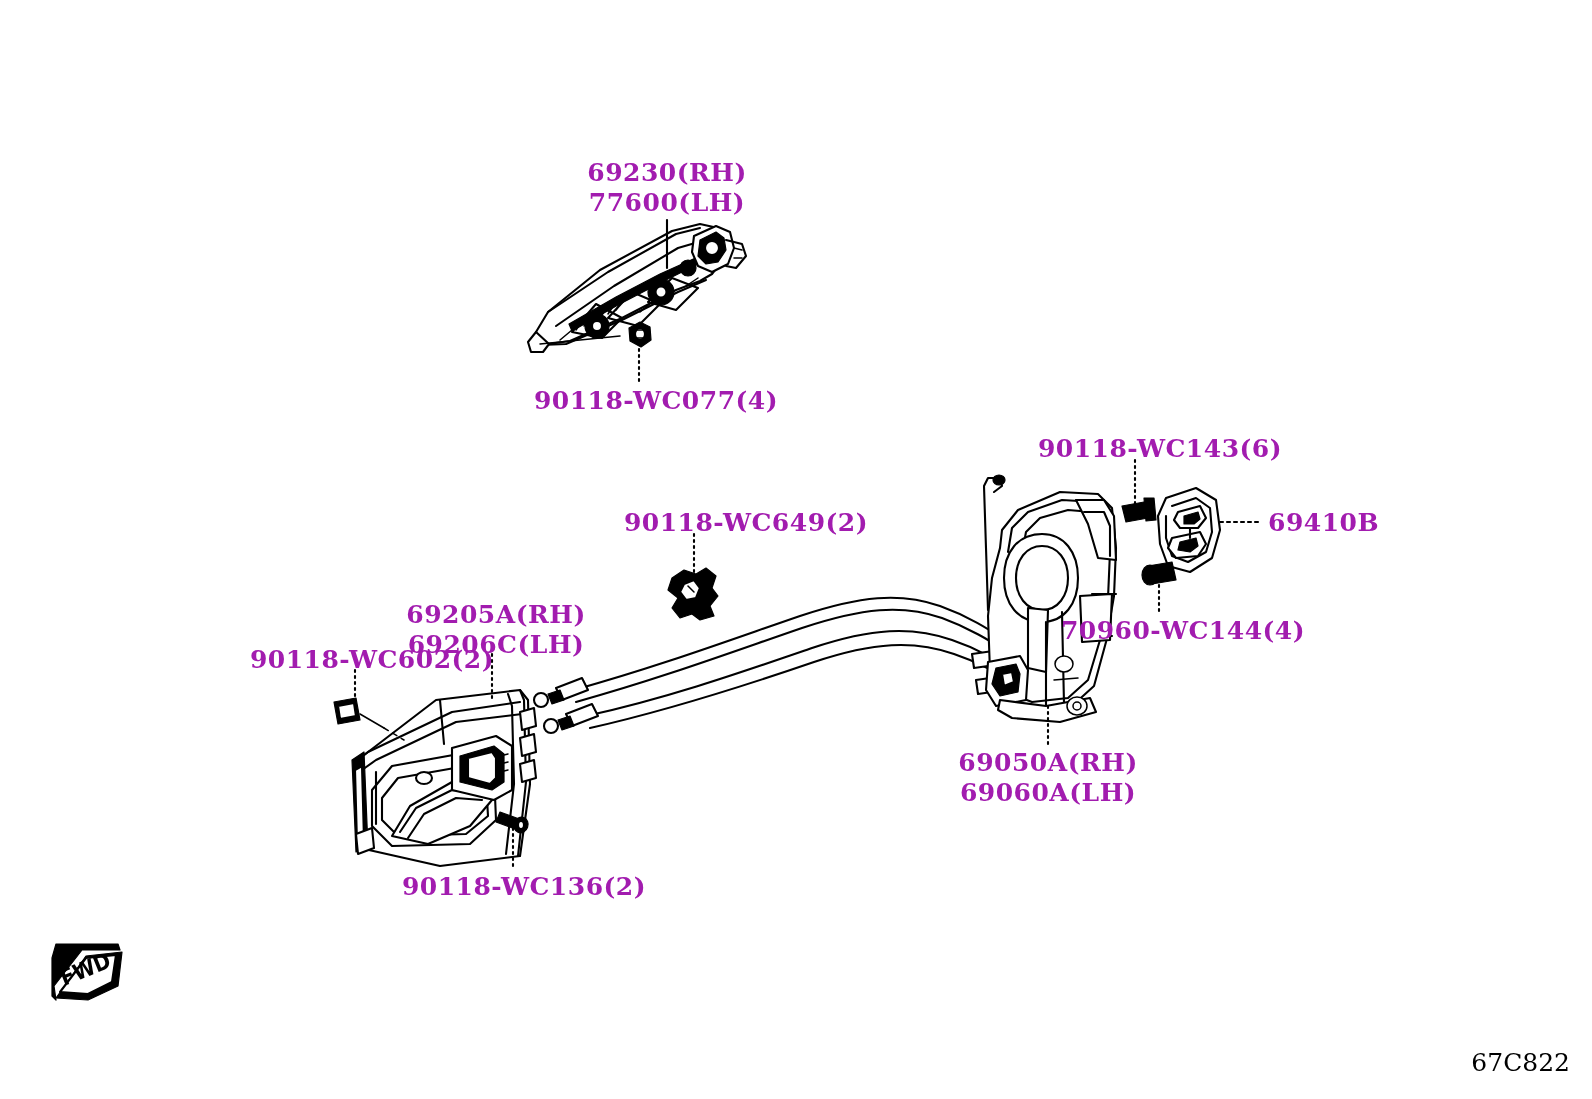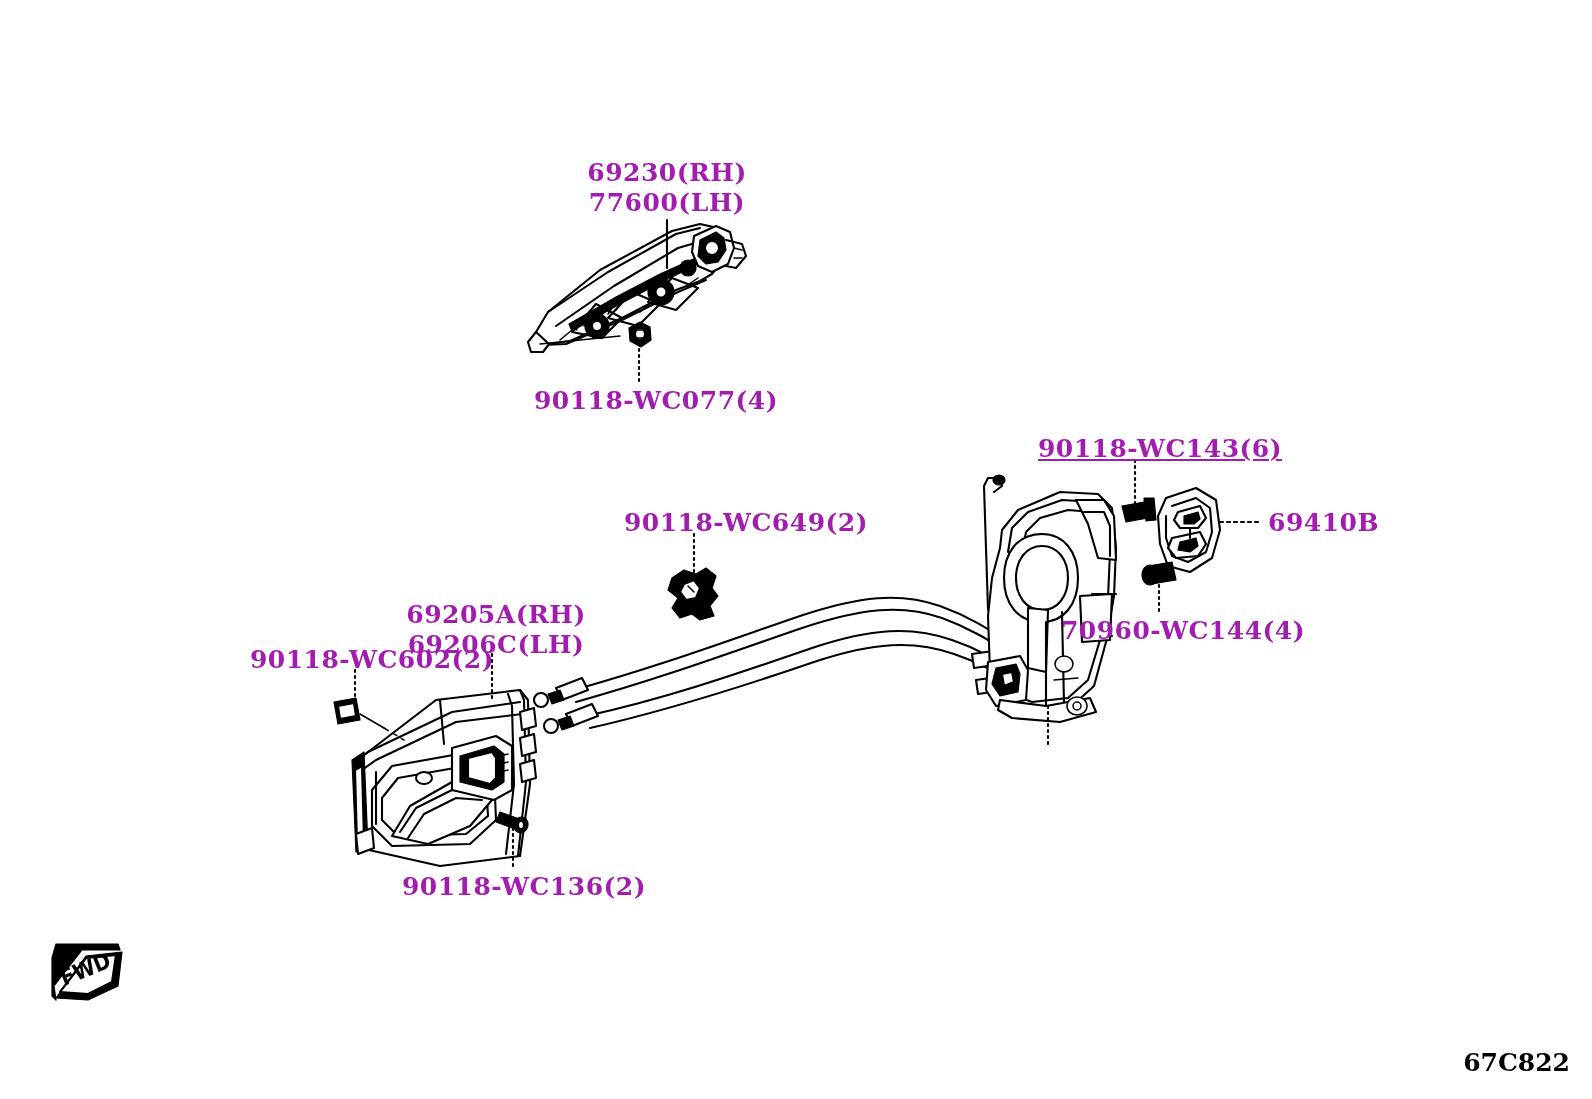--- a/index.html
+++ b/index.html
@@ -36,21 +36,21 @@
     white-space: pre;
     -webkit-font-smoothing: none;
   }
   .plabel.ctr { text-align: center; transform: translateX(-50%); }
   .plabel.two-line { line-height: 30px; }
   #footer-code {
     position: absolute;
     right: 22px;
     bottom: 22px;
     font-family: "DejaVu Serif", serif;
-    font-weight: bold;
+    font-weight: normal;
     font-size: 25px;
     color: #000000;
     white-space: pre;
   }
 </style>
 </head>
 <body>
 
 <div id="diagram-page">
 
@@ -316,22 +316,23 @@
   <div class="plabel ctr" style="left:656px; top:386px;"><span>90118-WC077(4)</span></div>
 
   <div class="plabel ctr" style="left:704px; top:508px;margin-left:42px;"><span>90118-WC649(2)</span></div>
 
   <div class="plabel ctr two-line" style="left:496px; top:600px;"><span>69205A(RH)</span><br><span>69206C(LH)</span></div>
 
   <div class="plabel ctr" style="left:372px; top:645px;"><span>90118-WC602(2)</span></div>
 
   <div class="plabel ctr" style="left:524px; top:872px;"><span>90118-WC136(2)</span></div>
 
-  <div class="plabel ctr" style="left:1160px; top:434px;text-decoration:underline;"><span>90118-WC143(6)</span></div>
+  <div class="plabel ctr" style="left:1160px; top:434px;"><span>90118-WC143(6)</span></div>
 
   <div class="plabel" style="left:1268px; top:508px;"><span>69410B</span></div>
 
   <div class="plabel ctr" style="left:1183px; top:616px;"><span>70960-WC144(4)</span></div>
 
+  <div class="plabel ctr two-line" style="left:1048px; top:748px;"><span>69050A(RH)</span><br><span>69060A(LH)</span></div>
 
   <div id="footer-code">67C822</div>
 
 </div>
 
 </body></html>

